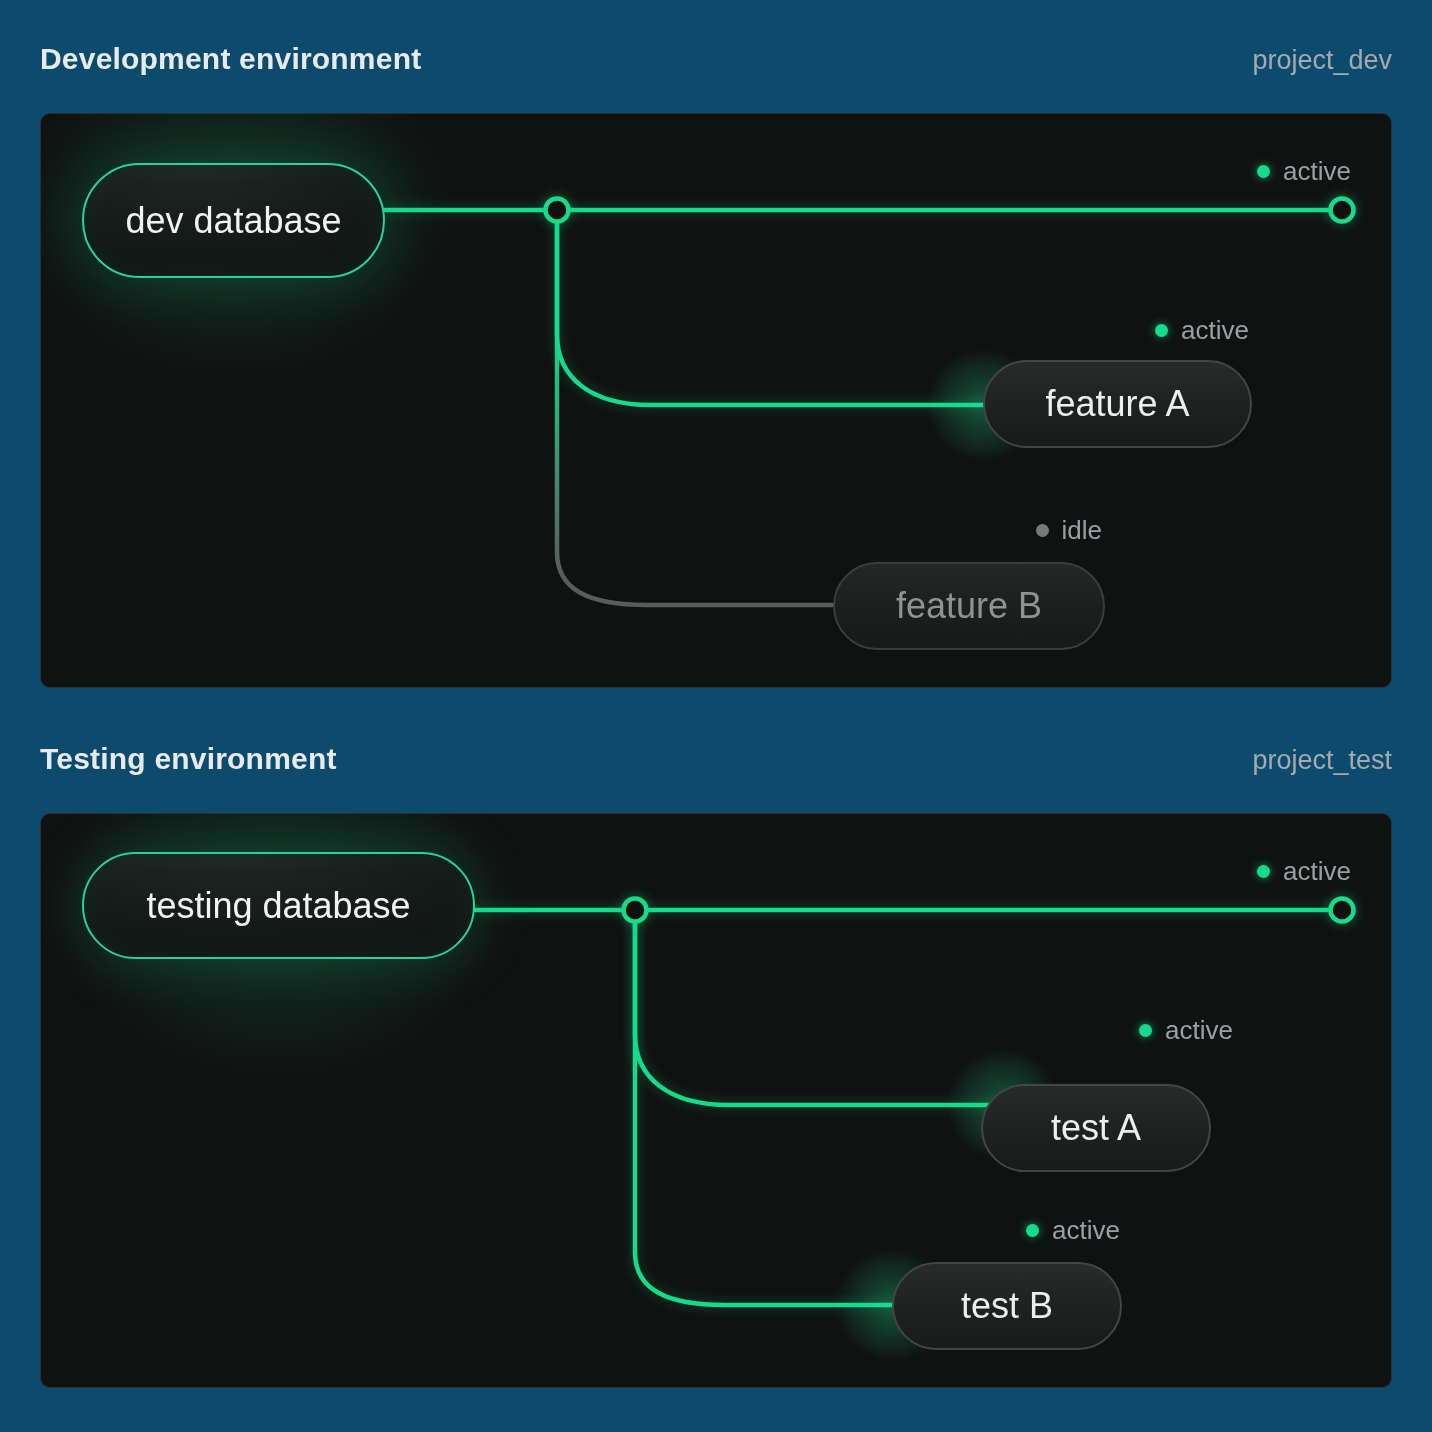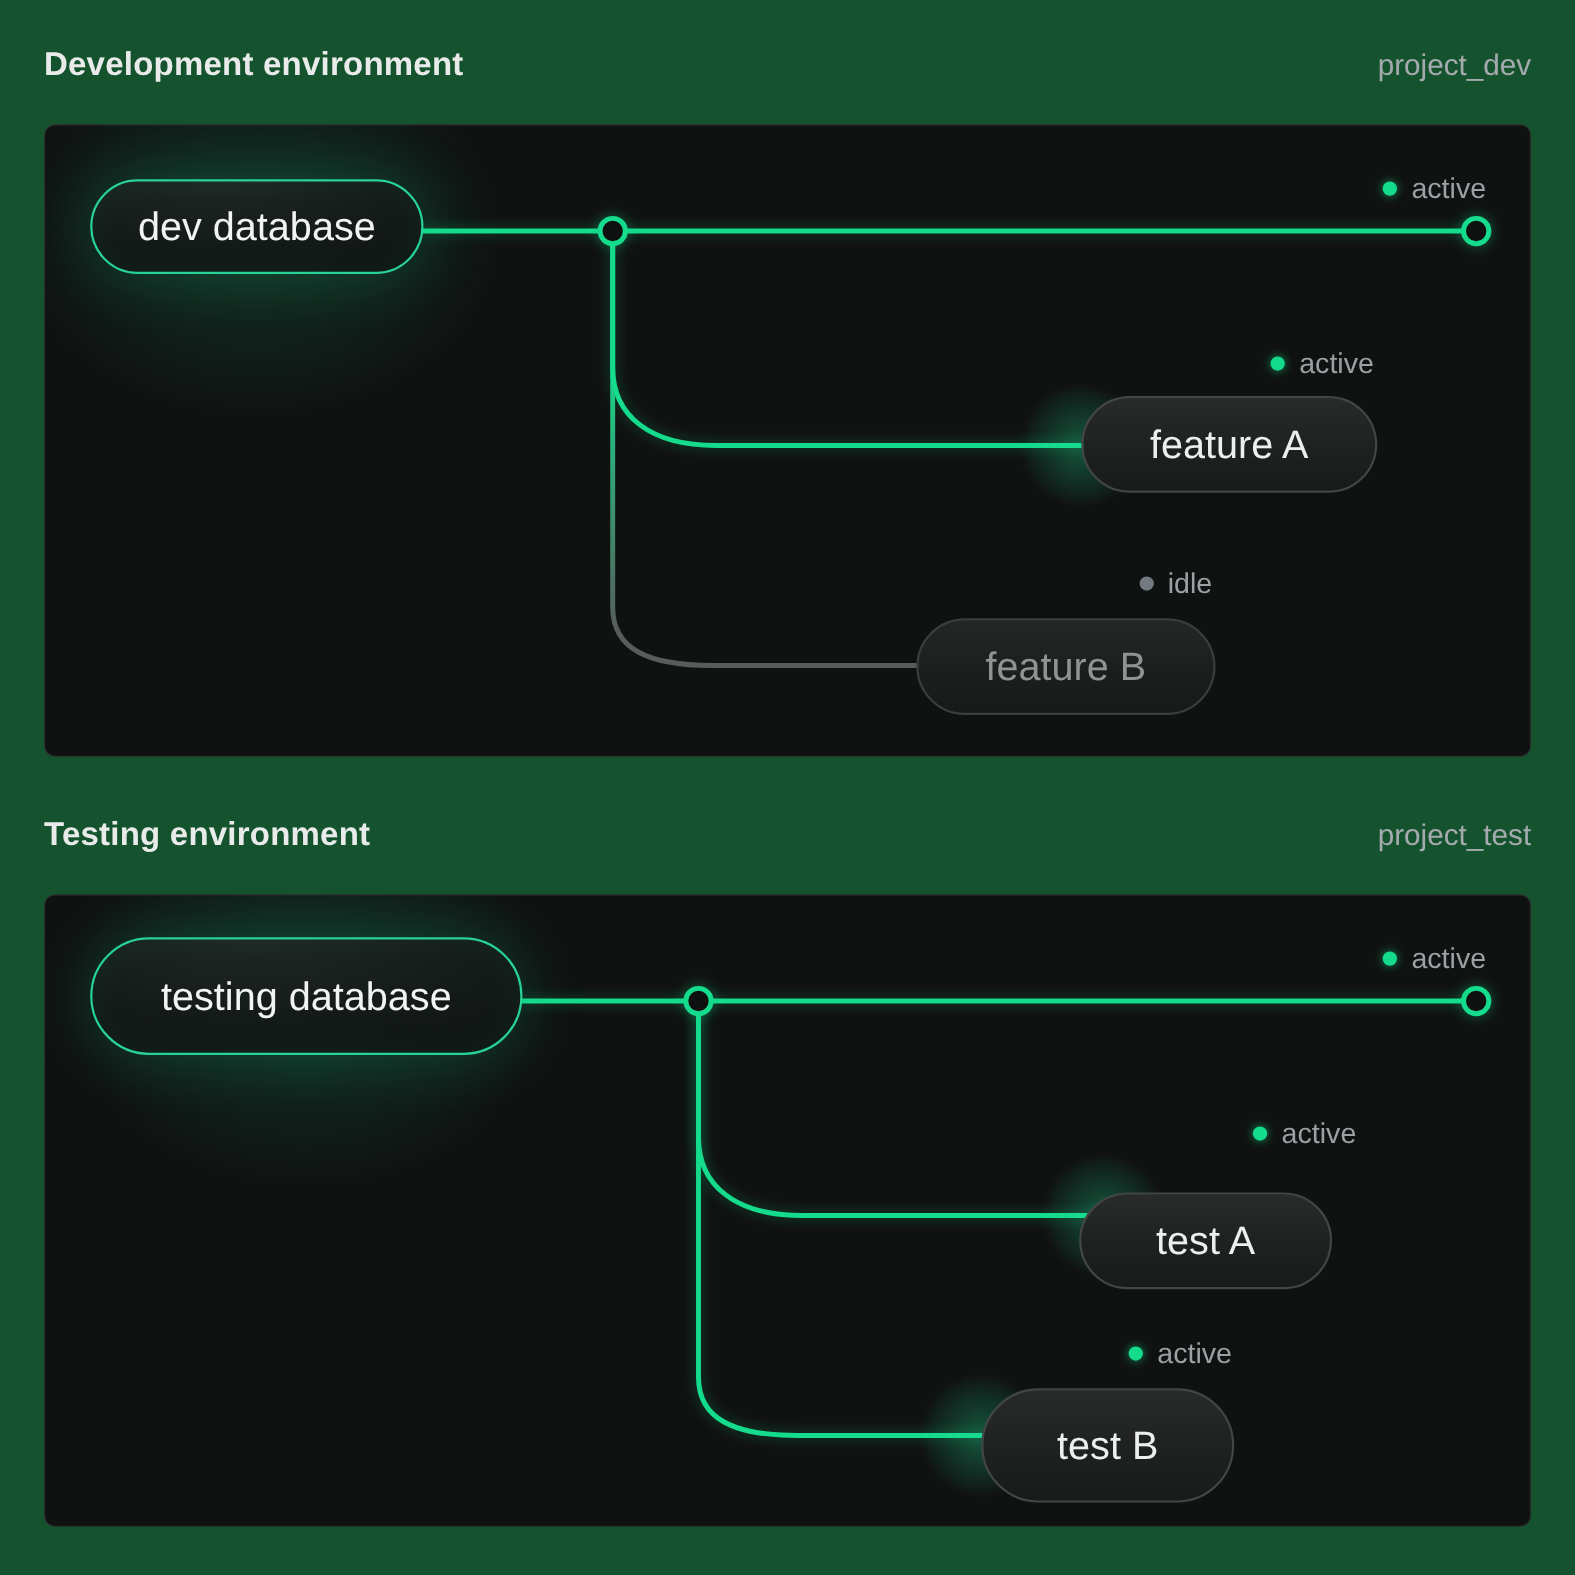--- a/index.html
+++ b/index.html
@@ -1,18 +1,18 @@
 <!DOCTYPE html>
 <html><head>
 <meta charset="utf-8">
 <style>
   html,body { margin:0; padding:0; background:#0b0c0c; }
   .page {
     position:relative; width:1432px; height:1432px;
-    background:#14532d; overflow:hidden;
+    background:#0c4a6e; overflow:hidden;
     font-family:"Liberation Sans", sans-serif;
     -webkit-font-smoothing:antialiased;
   }
   .env-header {
     position:absolute; left:40px; width:1352px;
     display:flex; justify-content:space-between; align-items:baseline;
   }
   .env-title { margin:0; font-size:30px; font-weight:600; color:#e9ebea; letter-spacing:.2px; }
   .project-label { font-size:27px; font-weight:400; color:#a5aaae; }
 
@@ -85,21 +85,21 @@
       </defs>
       <path class="wire" stroke="url(#fadeDev)" d="M 516 96 V 438 C 516 476 548 491 606 491 H 792"></path>
       <path class="wire glow-wire" d="M 516 96 V 220 C 516 264 550 291 610 291 H 942"></path>
       <path class="wire glow-wire" d="M 344 96 H 1301"></path>
       <circle class="node" cx="516" cy="96" r="11.5"></circle>
       <circle class="node" cx="1301" cy="96" r="11.5"></circle>
     </svg>
 
     <div class="tip-glow" style="left:867px; top:216px;"></div>
 
-    <div class="pill db-pill" style="left:41px; top:49px; width:303px; height:86px;">
+    <div class="pill db-pill" style="left:41px; top:49px; width:303px; height:115px;">
       <span>dev database</span>
     </div>
 
     <div class="pill branch-pill idle" style="left:792px; top:448px; width:272px; height:88px;">
       <span>feature B</span>
     </div>
 
     <div class="pill branch-pill" style="left:942px; top:246px; width:269px; height:88px;">
       <span>feature A</span>
     </div>
@@ -138,21 +138,21 @@
     <div class="tip-glow" style="left:776px; top:416px;"></div>
 
     <div class="pill db-pill" style="left:41px; top:38px; width:393px; height:107px;">
       <span>testing database</span>
     </div>
 
     <div class="pill branch-pill" style="left:940px; top:246px; width:230px; height:88px;margin-top:24px;">
       <span>test A</span>
     </div>
 
-    <div class="pill branch-pill" style="left:851px; top:448px; width:230px; height:104px;">
+    <div class="pill branch-pill" style="left:851px; top:448px; width:230px; height:88px;">
       <span>test B</span>
     </div>
 
     <div class="status" style="top:41px; right:40px;">
       <span class="dot"></span>
       <span>active</span>
     </div>
     <div class="status" style="top:200px; right:158px;">
       <span class="dot"></span>
       <span>active</span>

